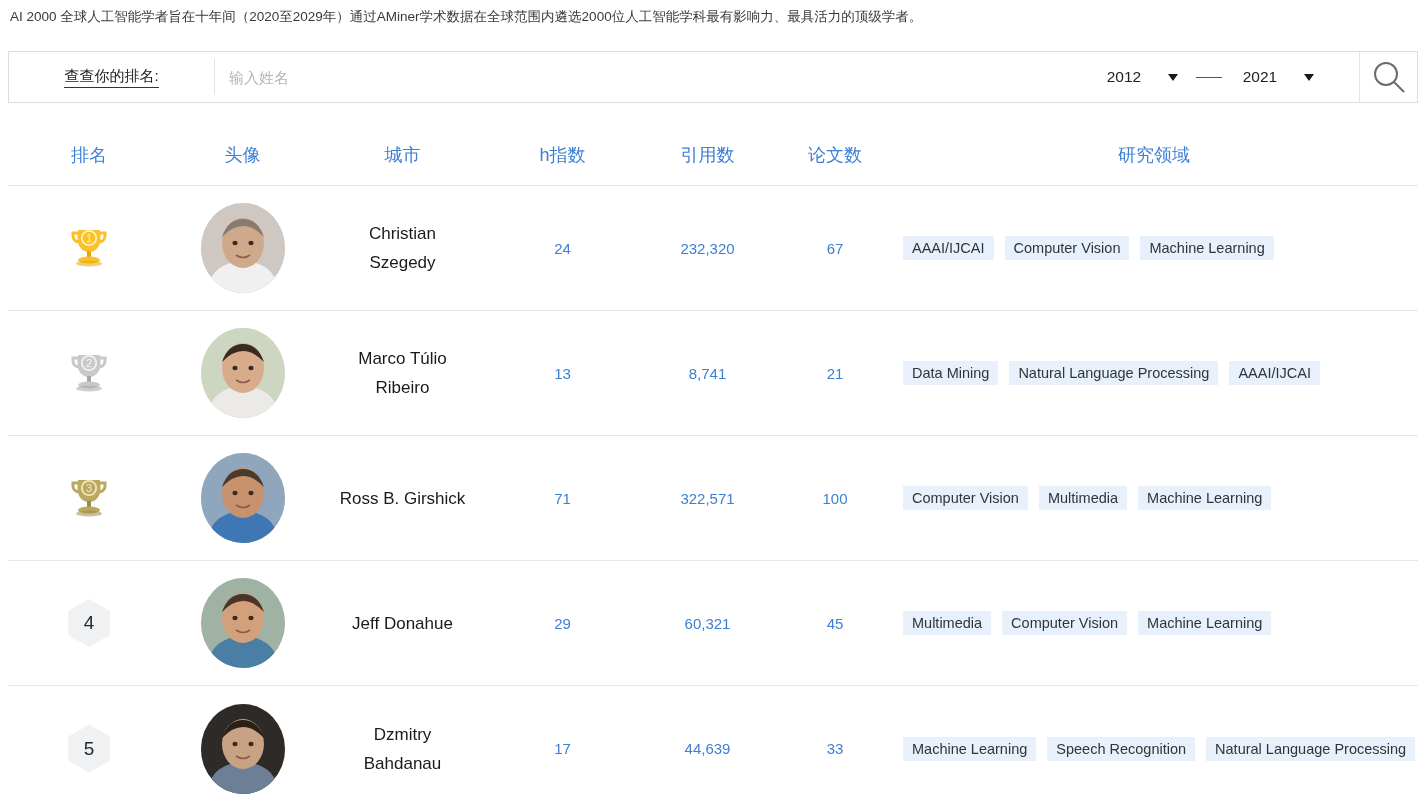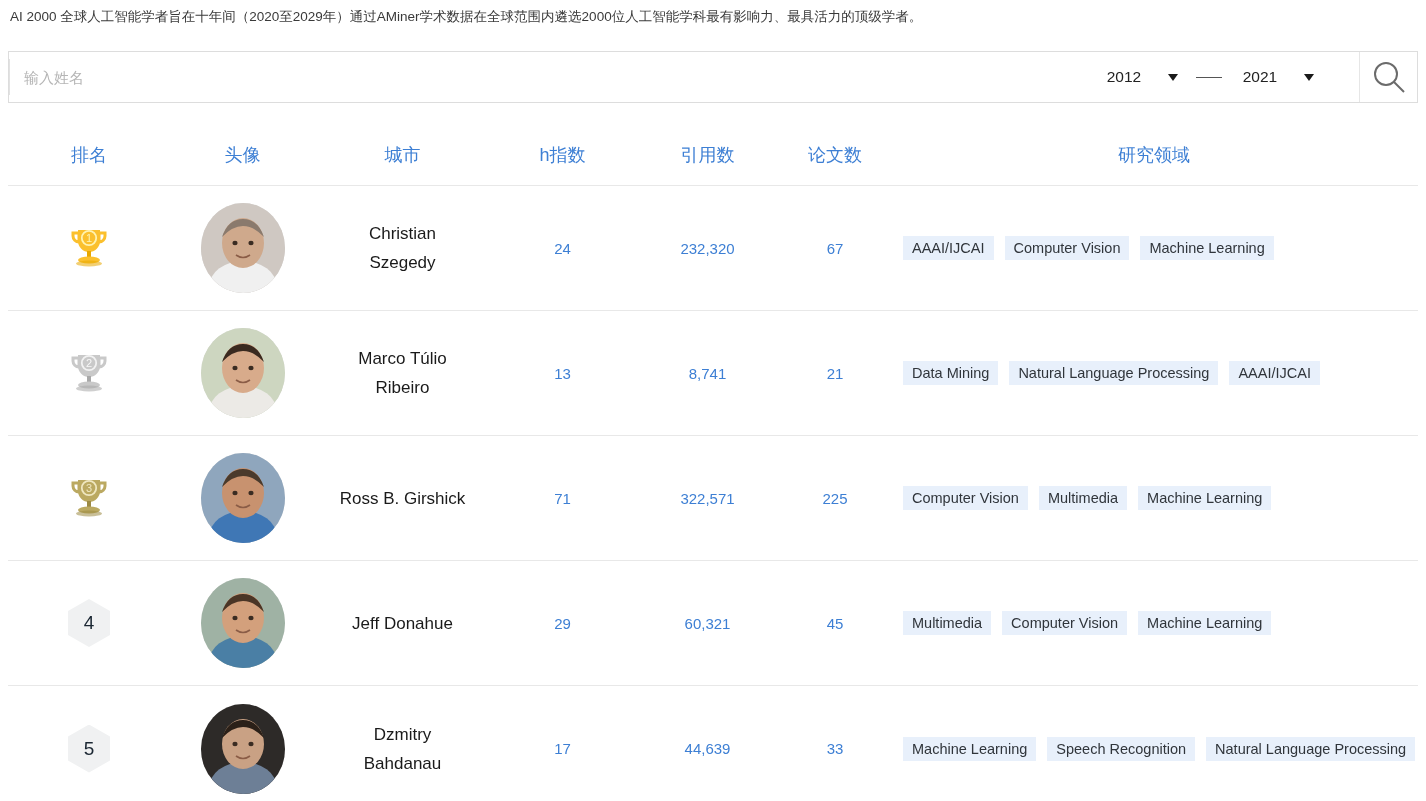--- a/index.html
+++ b/index.html
@@ -146,20 +146,23 @@
   }
 </style>
 </head>
 <body>
 
 <div class="page">
 
   <div class="intro">AI 2000 全球人工智能学者旨在十年间（2020至2029年）通过AMiner学术数据在全球范围内遴选2000位人工智能学科最有影响力、最具活力的顶级学者。</div>
 
   <div class="searchbar">
+    <div class="sb-label">
+      <span>查查你的排名:</span>
+    </div>
     <div class="sb-divider"></div>
     <input class="sb-input" type="text" placeholder="输入姓名" style="">
     <div class="sb-years">
       <div class="year-sel">
         <span class="year-val">2012</span>
         <span class="caret"></span>
       </div>
       <div class="year-dash"></div>
       <div class="year-sel">
         <span class="year-val">2021</span>
@@ -309,21 +312,21 @@
           <div class="cell col-city">
             <div class="name">Ross B. Girshick</div>
           </div>
           <div class="cell col-h">
             <span class="num">71</span>
           </div>
           <div class="cell col-cite">
             <span class="num">322,571</span>
           </div>
           <div class="cell col-paper">
-            <span class="num">225</span>
+            <span class="num">100</span>
           </div>
           <div class="cell col-field">
             <div class="tags">
               <span class="tag">Computer Vision</span>
               <span class="tag">Multimedia</span>
               <span class="tag">Machine Learning</span>
             </div>
           </div>
         </div>
         <div class="trow">

